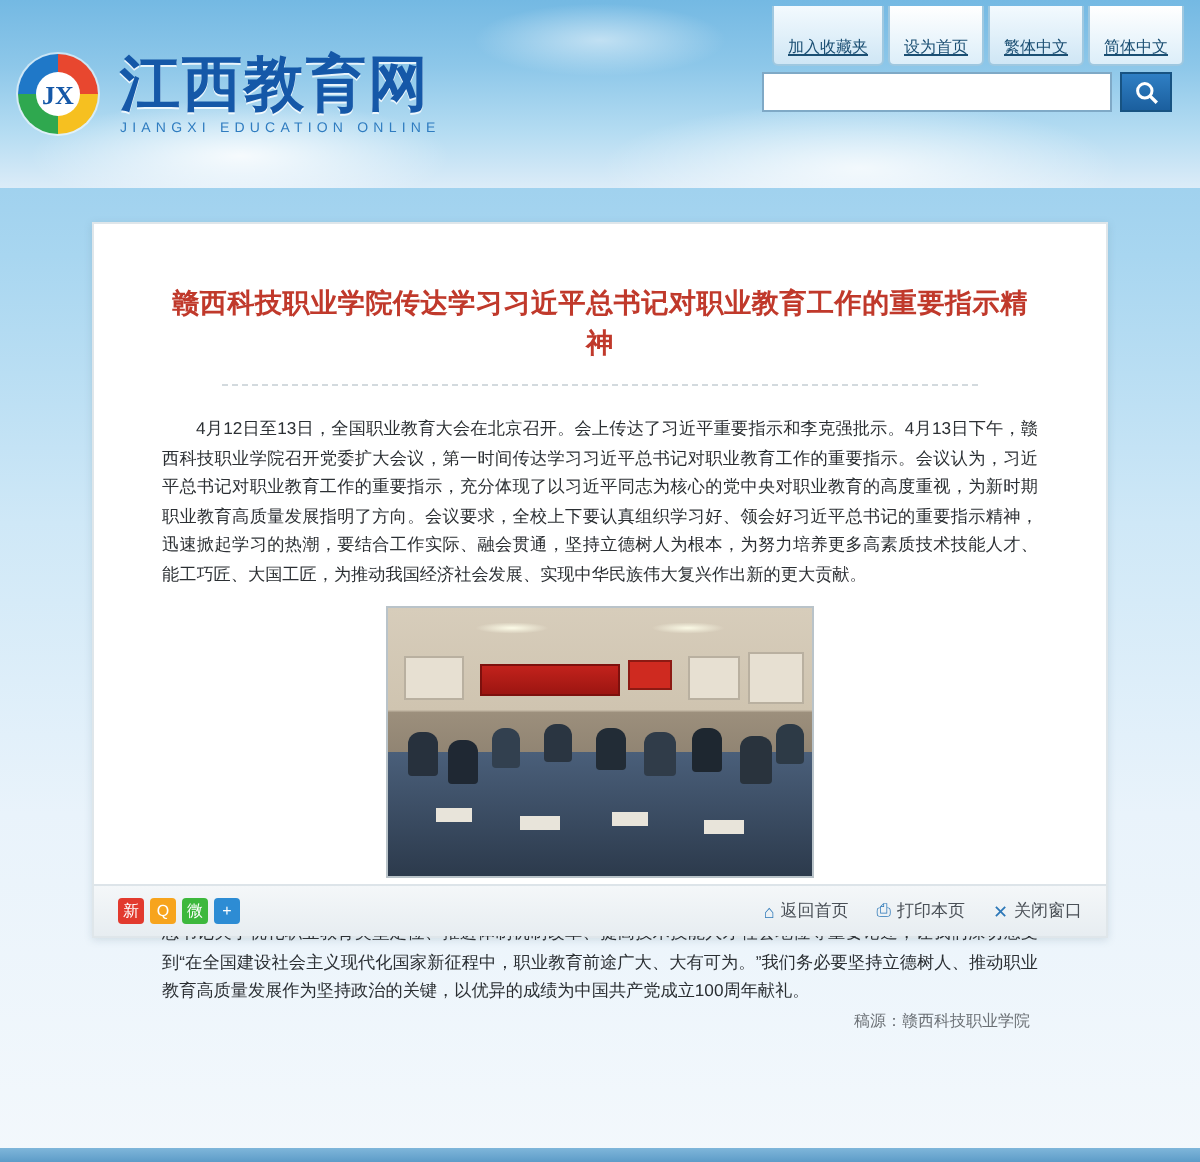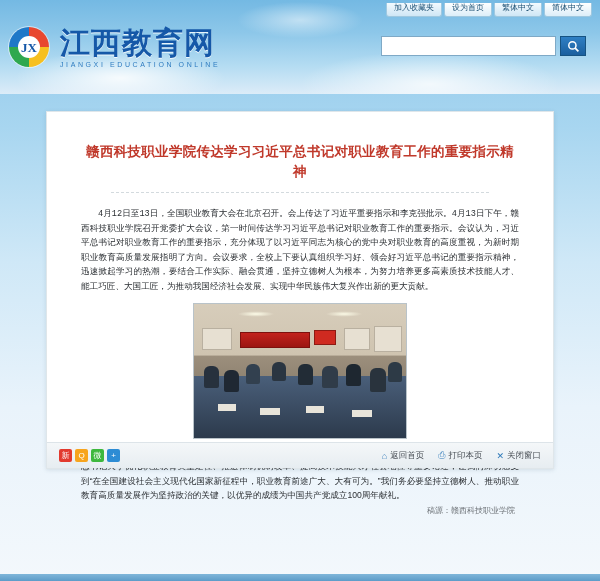--- a/index.html
+++ b/index.html
@@ -30,27 +30,28 @@
   .topnav {
     position: absolute;
     top: 3px; right: 8px;
     display: flex;
     gap: 2px;
     align-items: center;
   }
   .topnav .navbtn {
     font-size: 8px;
     color: #1b4f73;
-    padding: 0 7px 3px 7px;
+    padding: 16px 7px 3px 7px;
     background: linear-gradient(#f3fafe, #cfe6f5);
     border: 1px solid #9fc8e0;
     border-top: none;
     border-radius: 0 0 3px 3px;
     line-height: 10px;
     white-space: nowrap;
+    text-decoration: underline;
   }
   .topnav .navbtn.alt {
     background: linear-gradient(#ffffff, #dceef9);
   }
 
   
   .logo {
     position: absolute;
     left: 6px; top: 24px;
     display: flex;
@@ -139,21 +140,21 @@
     margin: 10px 30px 0 30px;
     border-top: 1px dashed #d3dade;
   }
   .body-text {
     margin-top: 14px;
     font-size: 8.6px;
     line-height: 14.6px;
     color: #2b2f33;
     text-align: justify;
     text-indent: 17px;
-    font-family: Liberation Mono, monospace;
+    font-family: Liberation Sans, sans-serif;
   }
   .photo-wrap {
     margin: 8px auto 6px auto;
     width: 214px;
     height: 136px;
     border: 1px solid #b9c3c9;
     overflow: hidden;
     position: relative;
     background: #6b5f55;
   }

